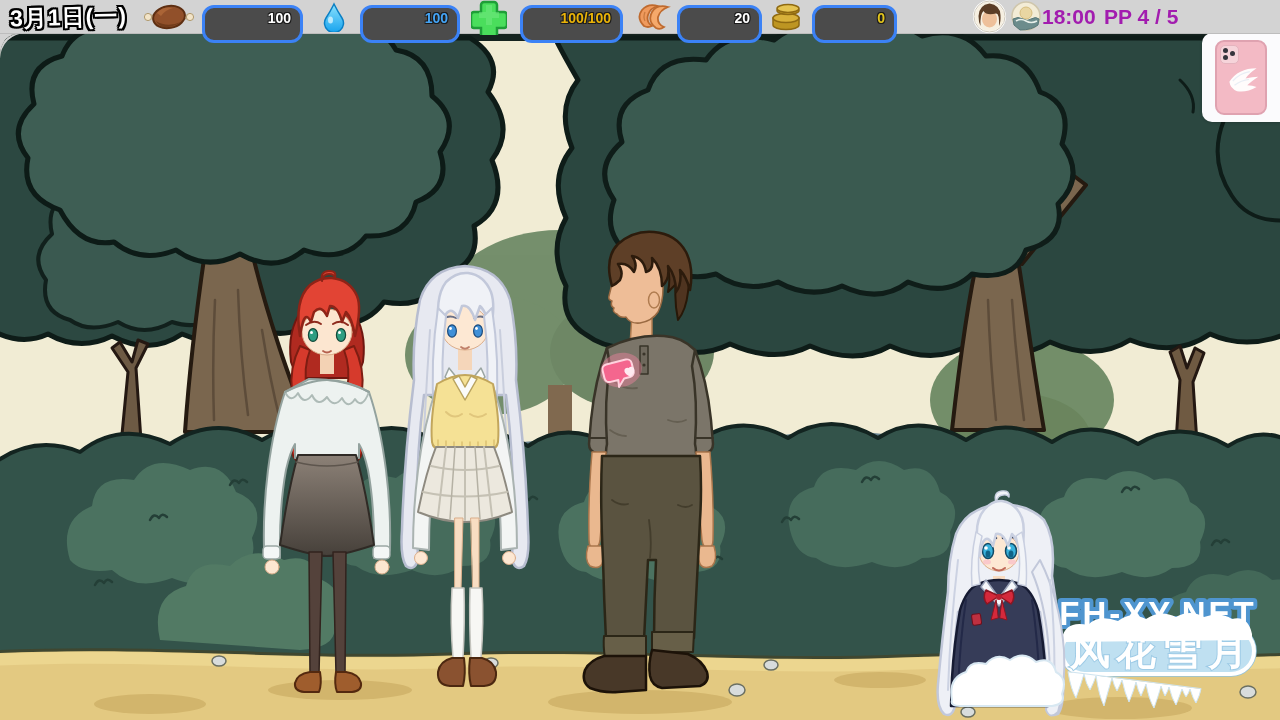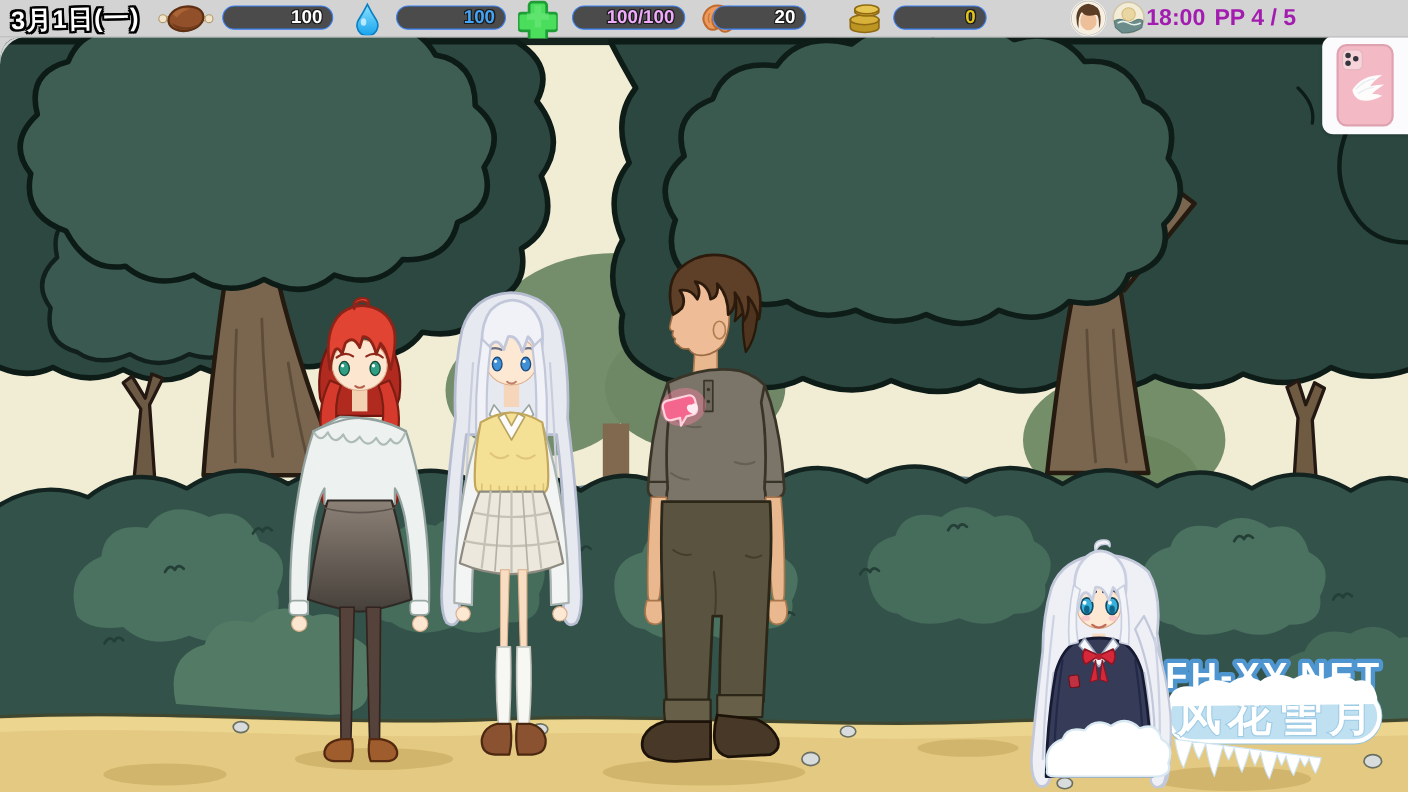--- a/index.html
+++ b/index.html
@@ -15,28 +15,28 @@
   }
   .date{
     position:absolute;left:10px;top:2px;
     font-weight:bold;font-size:23px;color:#fff;letter-spacing:1px;
     transform:rotate(-1.5deg);
     text-shadow:-2px -2px 0 #000,2px -2px 0 #000,-2px 2px 0 #000,2px 2px 0 #000,
                 -2px 0 0 #000,2px 0 0 #000,0 -2px 0 #000,0 2px 0 #000;
   }
   .bar-icon{position:absolute;top:2px;}
   .pill{
-    position:absolute;top:5px;height:22px;box-sizing:border-box;
-    background:#4b4b4b;border:1px solid #3b82f6;border-radius:12px;
-    text-align:right;padding:0 9px;font-weight:bold;font-size:17px;line-height:20px;
+    position:absolute;top:5px;height:38px;box-sizing:border-box;
+    background:#4b4b4b;border:3px solid #3b82f6;border-radius:12px;
+    text-align:right;padding:0 9px;font-weight:bold;font-size:14px;line-height:20px;
     text-shadow:-1px -1px 0 #1c1c1c,1px -1px 0 #1c1c1c,-1px 1px 0 #1c1c1c,1px 1px 0 #1c1c1c;
   }
   .v-white{color:#ffffff;}
   .v-blue{color:#44a4f5;}
-  .v-green{color:#f0abfc;text-align:right;}
+  .v-green{color:#eab308;text-align:right;}
   .v-gold{color:#e2c41c;}
   .bar-text{
     position:absolute;top:5px;font-weight:bold;font-size:21px;color:#a21caf;white-space:nowrap;
   }
   
   .phone-panel{
     position:absolute;left:1202px;top:33px;width:78px;height:89px;
     background:#fbfbfd;border-radius:10px 0 0 10px;z-index:20;
     box-shadow:0 1px 3px rgba(0,0,0,.18);
   }
@@ -364,21 +364,21 @@
   </svg>
   <div class="pill" style="left:520px;width:103px">
     <span class="v-green">100/100</span>
   </div>
 
   <svg class="bar-icon" style="left:634px" width="38" height="28" viewBox="0 0 38 28">
     <path d="M10,24 Q2,16 8,8 Q14,1 24,4 Q16,6 14,13 Q12,20 18,24 Q14,26 10,24 Z" fill="#ef9a5d" stroke="#bf6a2e" stroke-width="1.8"></path>
     <path d="M22,26 Q13,19 18,10 Q23,2 34,5 Q26,8 24,15 Q23,22 30,25 Q26,28 22,26 Z" fill="#f5a96b" stroke="#bf6a2e" stroke-width="1.8"></path>
     <path d="M11,10 q-2,5 0,9" stroke="#c97a3e" stroke-width="1.3" fill="none"></path>
   </svg>
-  <div class="pill" style="left:648px;width:85px">
+  <div class="pill" style="left:677px;width:85px">
     <span class="v-white">20</span>
   </div>
 
   <svg class="bar-icon" style="left:769px" width="34" height="30" viewBox="0 0 34 30">
     <path d="M4,16 L4,23 A13,4.5 0 0 0 30,23 L30,16 Z" fill="#bd9522" stroke="#8f6a12" stroke-width="1.5"></path>
     <ellipse cx="17" cy="16" rx="13" ry="4.5" fill="#d8b13a" stroke="#8f6a12" stroke-width="1.5"></ellipse>
     <ellipse cx="19" cy="8.5" rx="11" ry="4" fill="#caa22c" stroke="#8f6a12" stroke-width="1.5"></ellipse>
     <ellipse cx="19" cy="6.5" rx="11" ry="4" fill="#e5c452" stroke="#8f6a12" stroke-width="1.5"></ellipse>
   </svg>
   <div class="pill" style="left:812px;width:85px">

